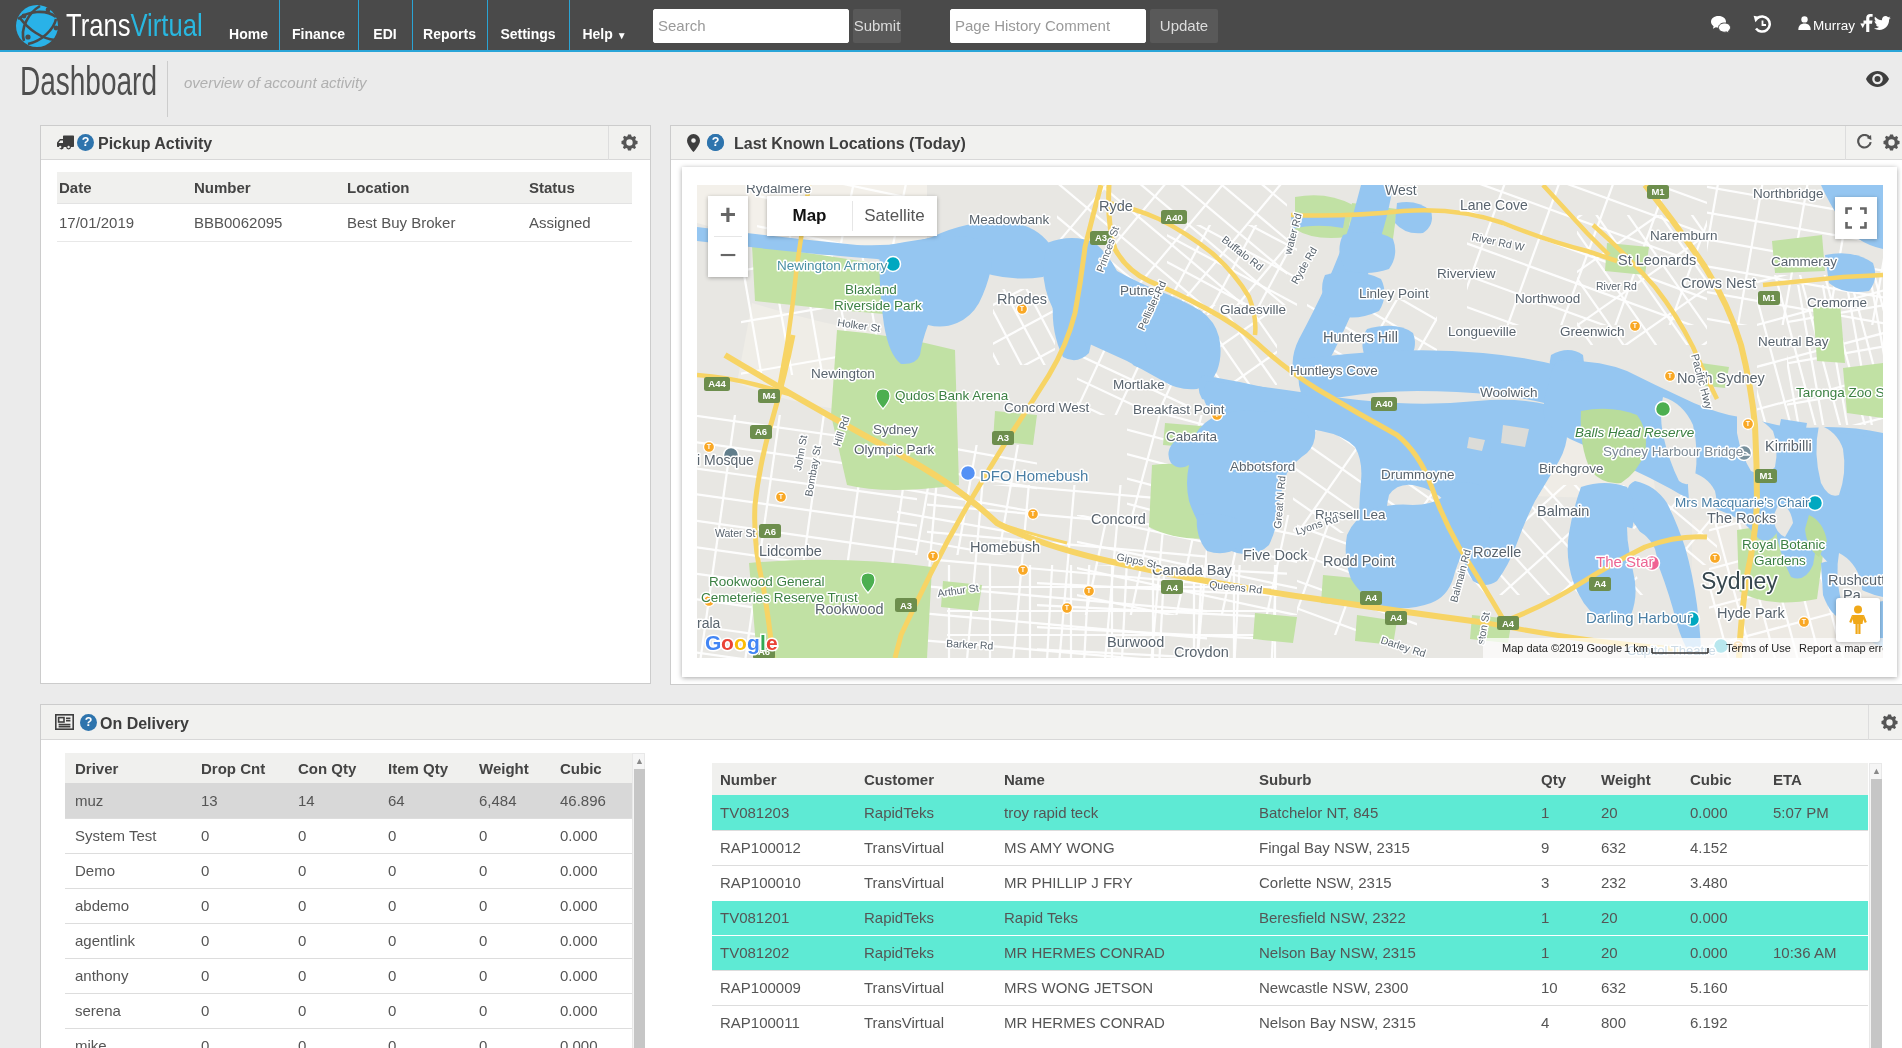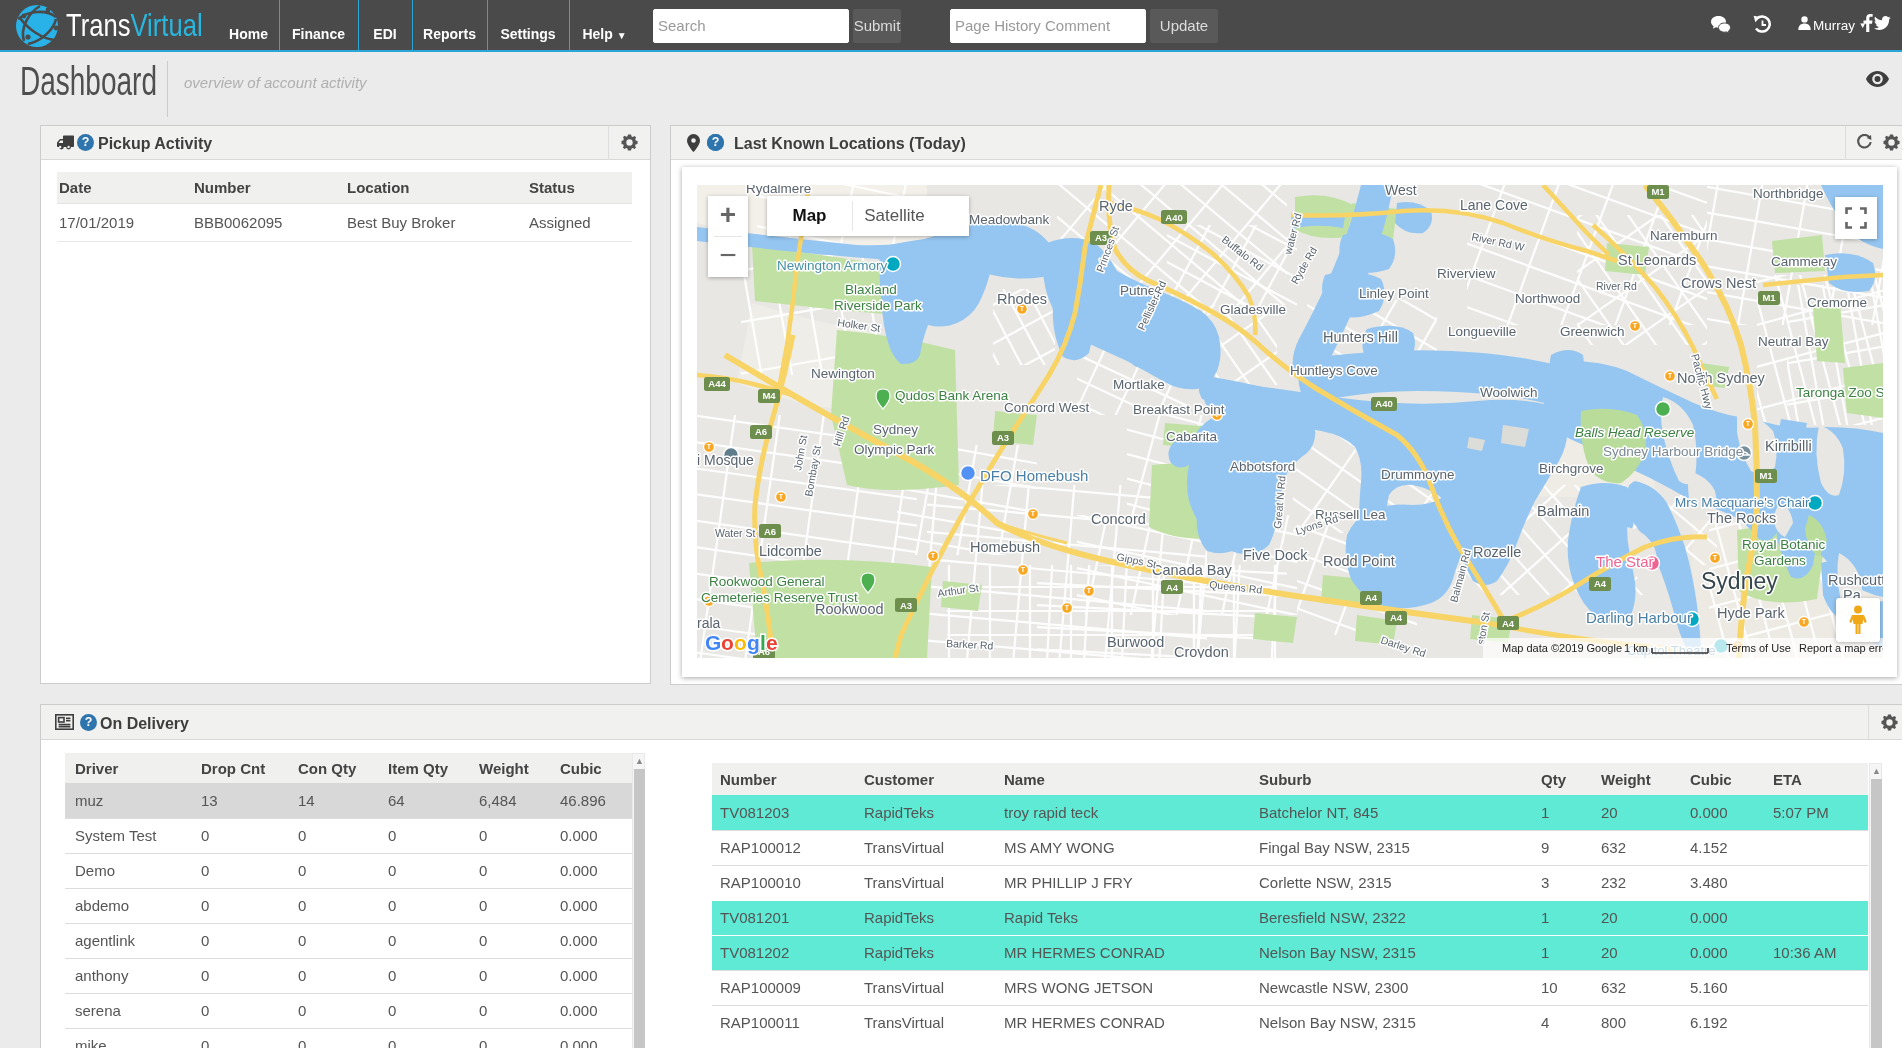--- a/index.html
+++ b/index.html
@@ -1329,21 +1329,21 @@
 <text x="42" y="17" fill="#4285F4" stroke="#fff" stroke-width="3" paint-order="stroke">g</text>
 <text x="55" y="17" fill="#34A853" stroke="#fff" stroke-width="3" paint-order="stroke">l</text>
 <text x="61" y="17" fill="#EA4335" stroke="#fff" stroke-width="3" paint-order="stroke">e</text>
             </g>
             <text x="805" y="467" font-size="11" fill="#222" font-family="Liberation Sans, sans-serif">Map data ©2019 Google</text>
             <text x="927" y="467" font-size="11" fill="#222" font-family="Liberation Sans, sans-serif">1 km</text>
             <path d="M955 468 h56 M955 468 v-5 M1011 468 v-5" stroke="#333" stroke-width="1.5" fill="none"></path>
             <text x="1029" y="467" font-size="11" fill="#222" font-family="Liberation Sans, sans-serif">Terms of Use</text>
             <text x="1102" y="467" font-size="11" fill="#222" font-family="Liberation Sans, sans-serif">Report a map error</text>
           </svg>
-<div class="gbtn" style="left:70px;top:11px;width:202px;height:40px;">
+<div class="gbtn" style="left:70px;top:11px;width:170px;height:40px;">
   <div style="position:absolute;left:0;top:0;width:85px;height:40px;text-align:center;line-height:40px;font-size:17px;font-weight:600;color:#111;">Map</div>
   <div style="position:absolute;left:85px;top:5px;width:1px;height:30px;background:#e6e6e6;"></div>
   <div style="position:absolute;left:85px;top:0;width:85px;height:40px;text-align:center;line-height:40px;font-size:17px;color:#565656;">Satellite</div>
 </div>
 <div class="gbtn" style="left:11px;top:11px;width:40px;height:81px;">
   <div style="position:absolute;left:0;top:0;width:40px;height:40px;font-size:28px;color:#666;text-align:center;line-height:38px;font-weight:bold;">+</div>
   <div style="position:absolute;left:6px;top:40px;width:28px;height:1px;background:#e6e6e6;"></div>
   <div style="position:absolute;left:0;top:41px;width:40px;height:40px;font-size:30px;color:#666;text-align:center;line-height:36px;">−</div>
 </div>
 <div class="gbtn" style="left:1138px;top:12px;width:42px;height:42px;">

